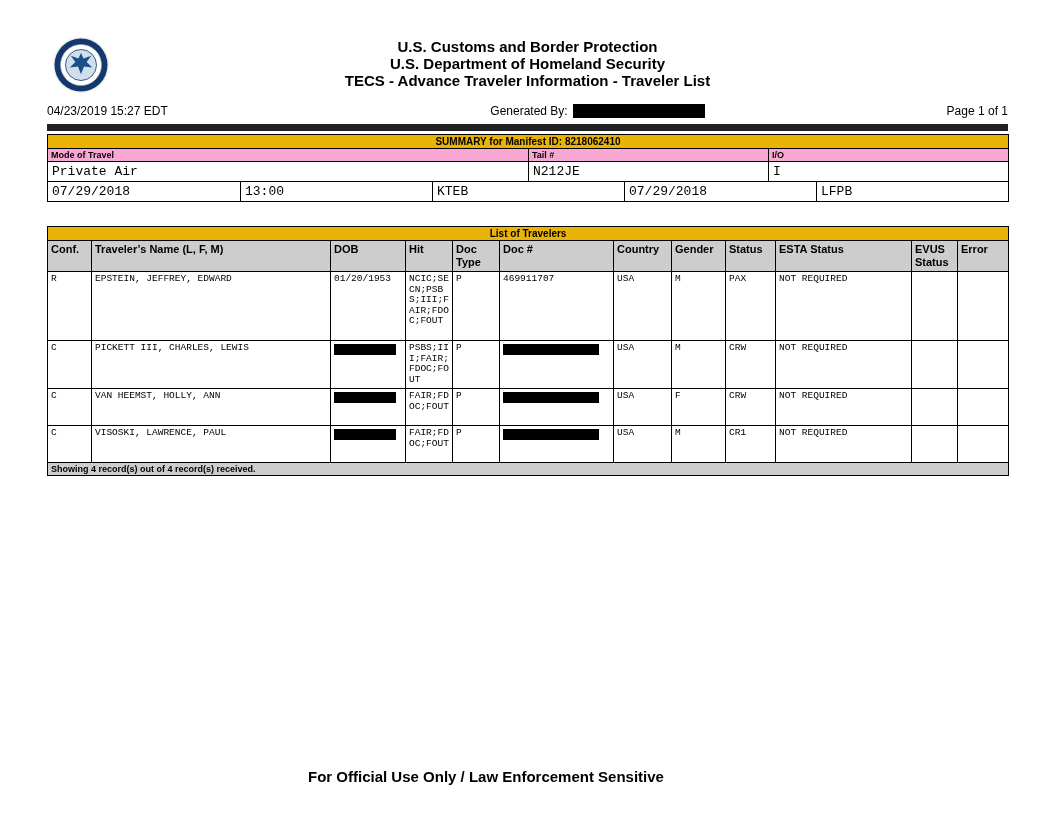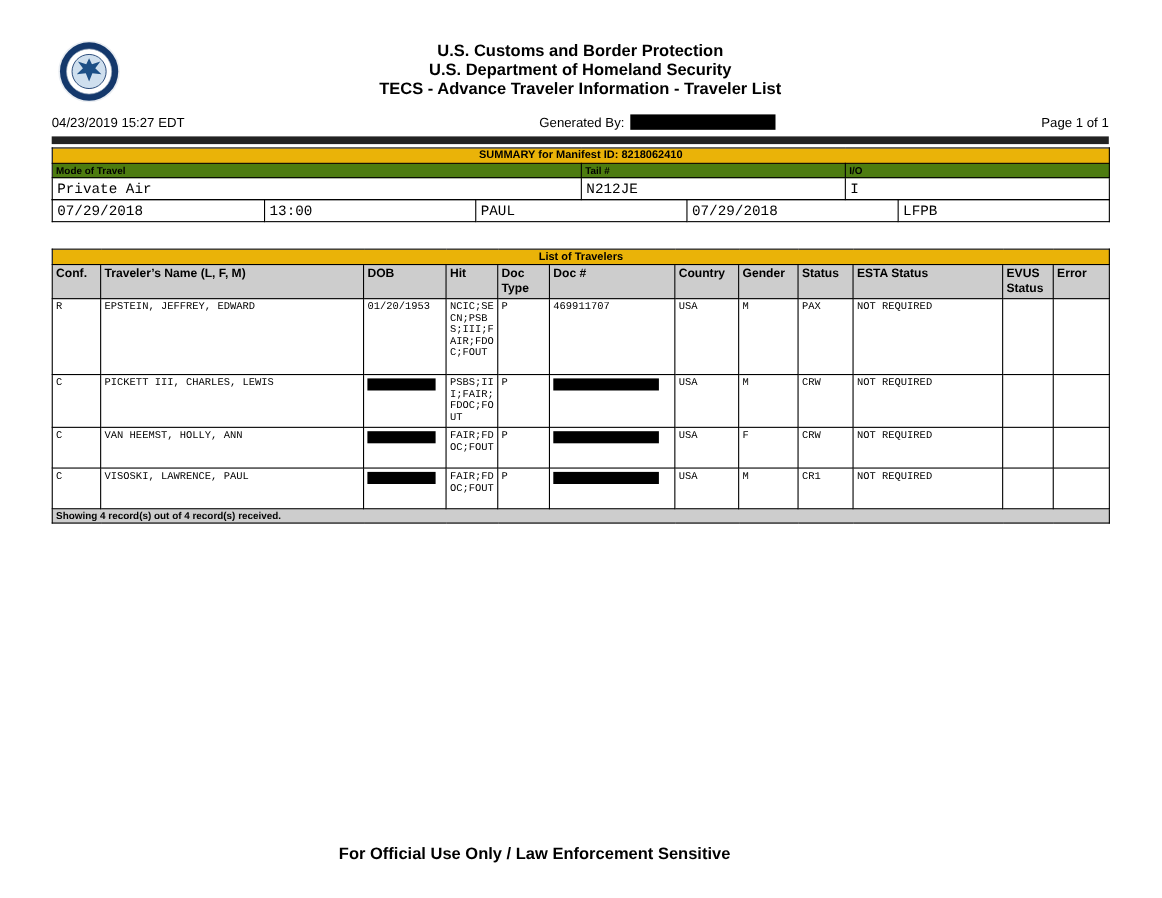--- a/index.html
+++ b/index.html
@@ -29,21 +29,21 @@
   .dark-bar { height:7px; background:#222; margin-top:2px; }
 
   
   table { border-collapse:collapse; width:961px; table-layout:fixed; }
   td, th { border:1px solid #000; vertical-align:top; }
   .title-cell {
     background:#eab308; text-align:center; font-weight:bold;
     font-size:10px; padding:1px 2px;
   }
   .label-cell {
-    background:#4d7c0f; font-weight:bold; font-size:9px;
+    background:#f9a8d4; font-weight:bold; font-size:9px;
     text-align:left; padding:1px 3px;margin-top:38px;
   }
   .value-cell {
     font-family:"Liberation Mono", monospace; font-size:13px;
     padding:2px 4px; height:20px; white-space:nowrap; overflow:hidden;
   }
   .summary-tbl  { margin-top:3px; }
   .summary-tbl2 { margin-top:-1px; }
 
   
@@ -131,21 +131,21 @@
         <col style="width:193px">
         <col style="width:192px">
         <col style="width:192px">
         <col style="width:192px">
         <col style="width:192px">
       </colgroup>
     <tbody>
     <tr>
       <td class="value-cell">07/29/2018</td>
       <td class="value-cell">13:00</td>
-      <td class="value-cell">PAUL</td>
+      <td class="value-cell">KTEB</td>
       <td class="value-cell">07/29/2018</td>
       <td class="value-cell">LFPB</td>
     </tr>
   </tbody>
     </table>
 
   <table class="travelers-tbl">
     <colgroup>
       <col style="width:44px">
         <col style="width:239px">

